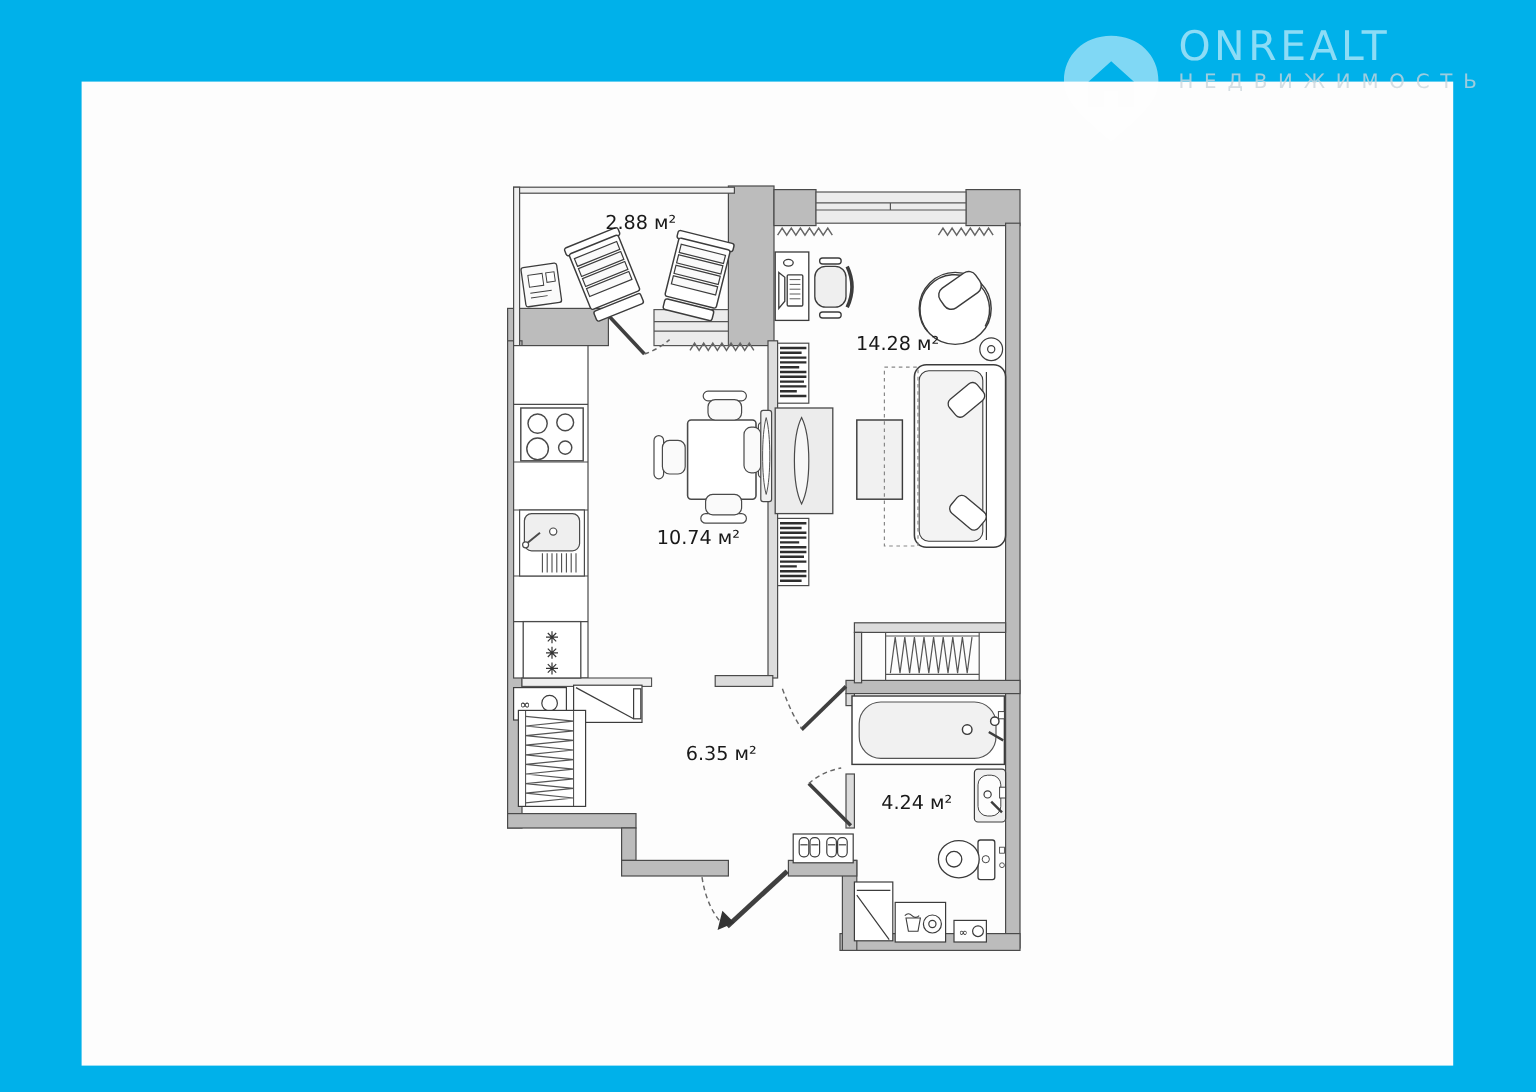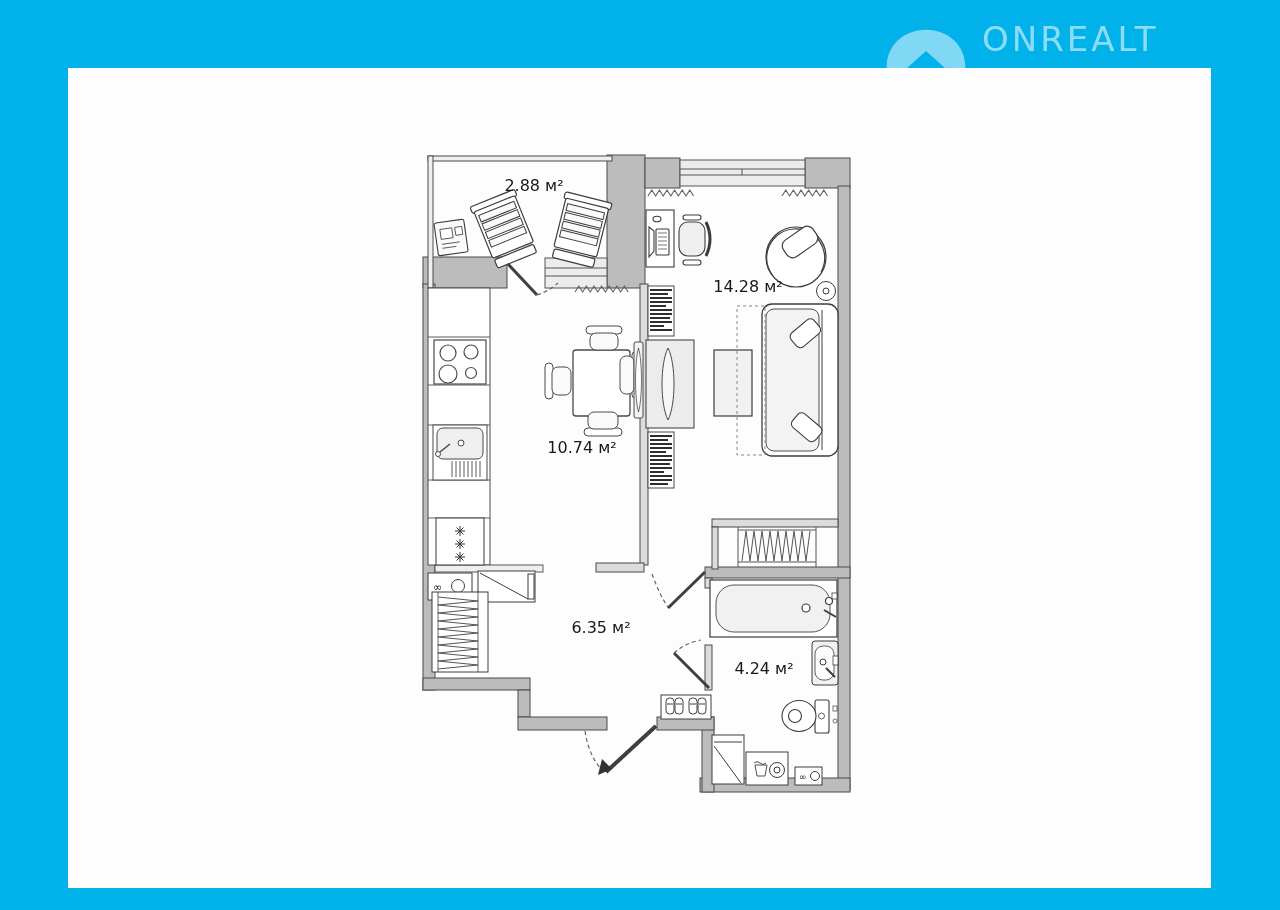--- a/index.html
+++ b/index.html
@@ -284,14 +284,15 @@
 </svg>
 
 <div class="logo">
   <svg class="logo-icon" viewBox="0 0 100 100">
     <path fill-rule="evenodd" fill="rgba(255,255,255,0.5)" d="M50 4 C26 4 9 21 9 43 C9 60 21 71 50 96 C79 71 91 60 91 43 C91 21 74 4 50 4 Z
          M50 26 L70 44 L70 66 L30 66 L30 44 Z
          M44 52 L56 52 L56 66 L44 66 Z"></path>
   </svg>
   <div class="logo-text">
     <div class="logo-main">ONREALT</div>
+    <div class="logo-sub">НЕДВИЖИМОСТЬ</div>
   </div>
 </div>
 
 </body></html>

